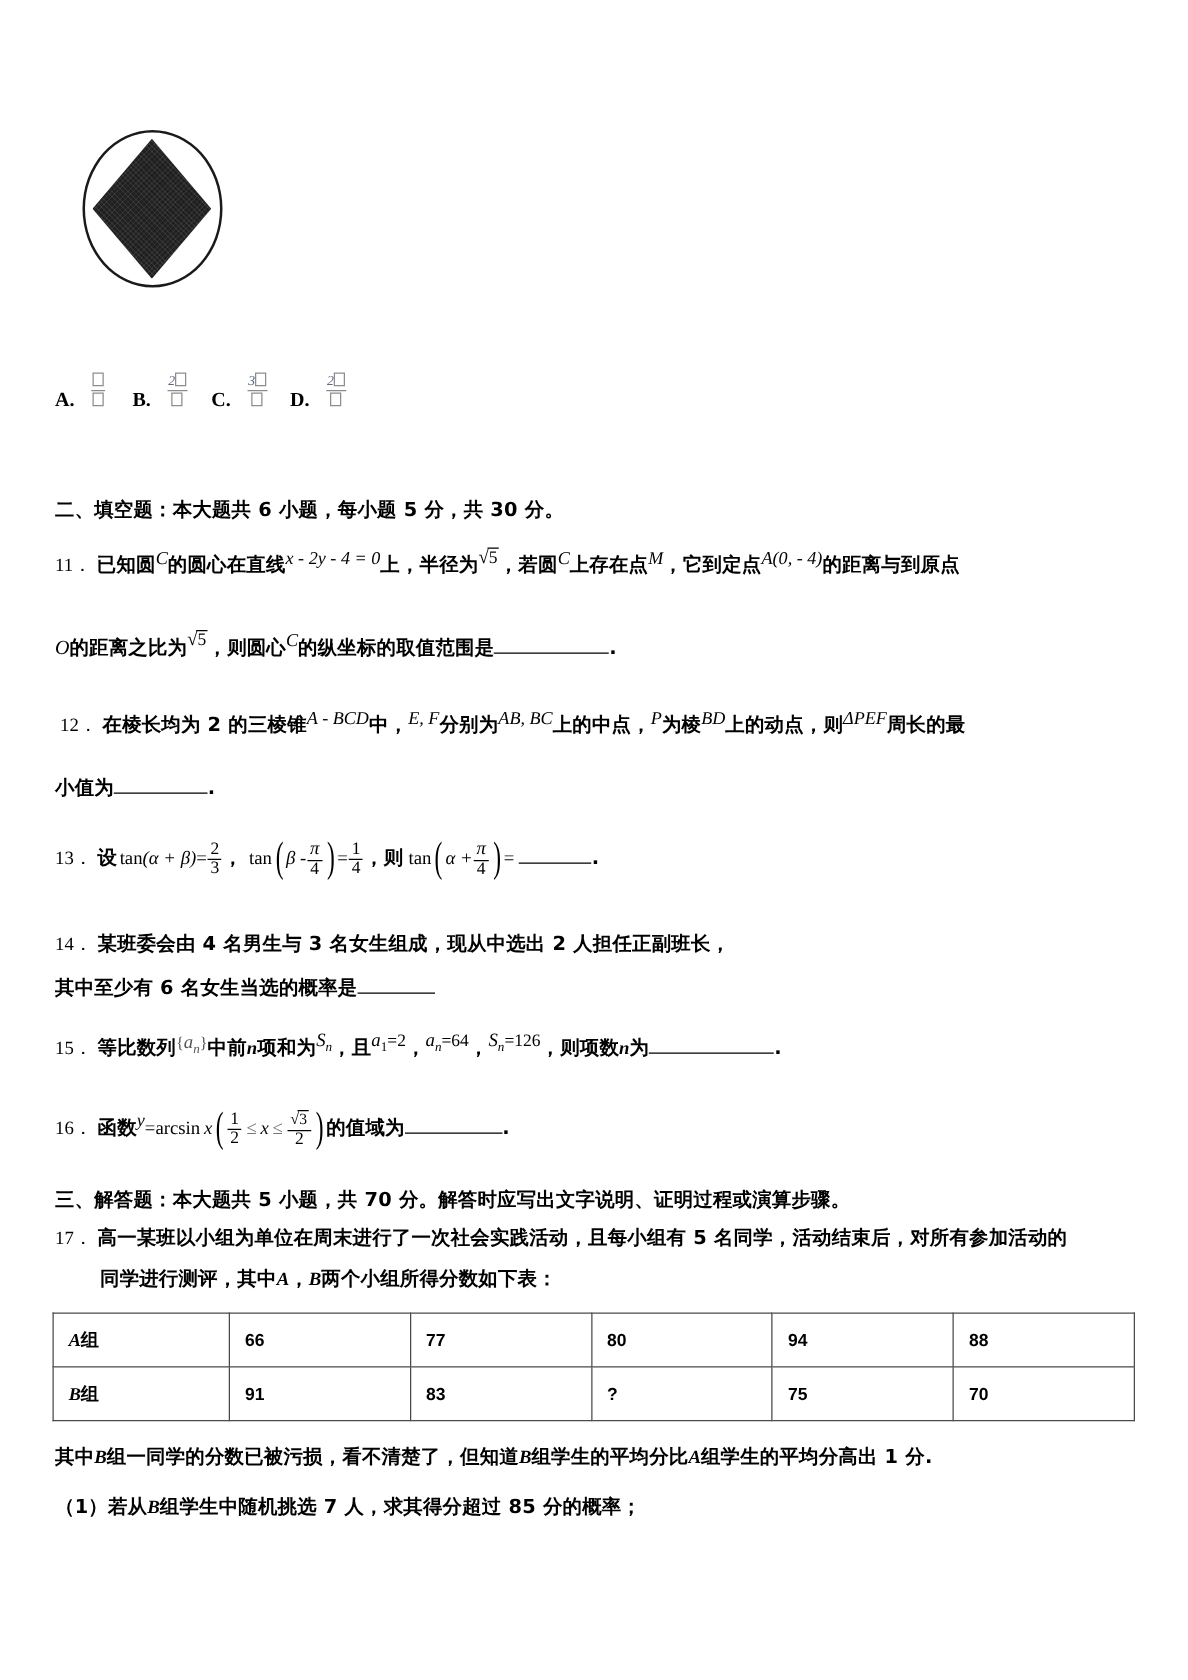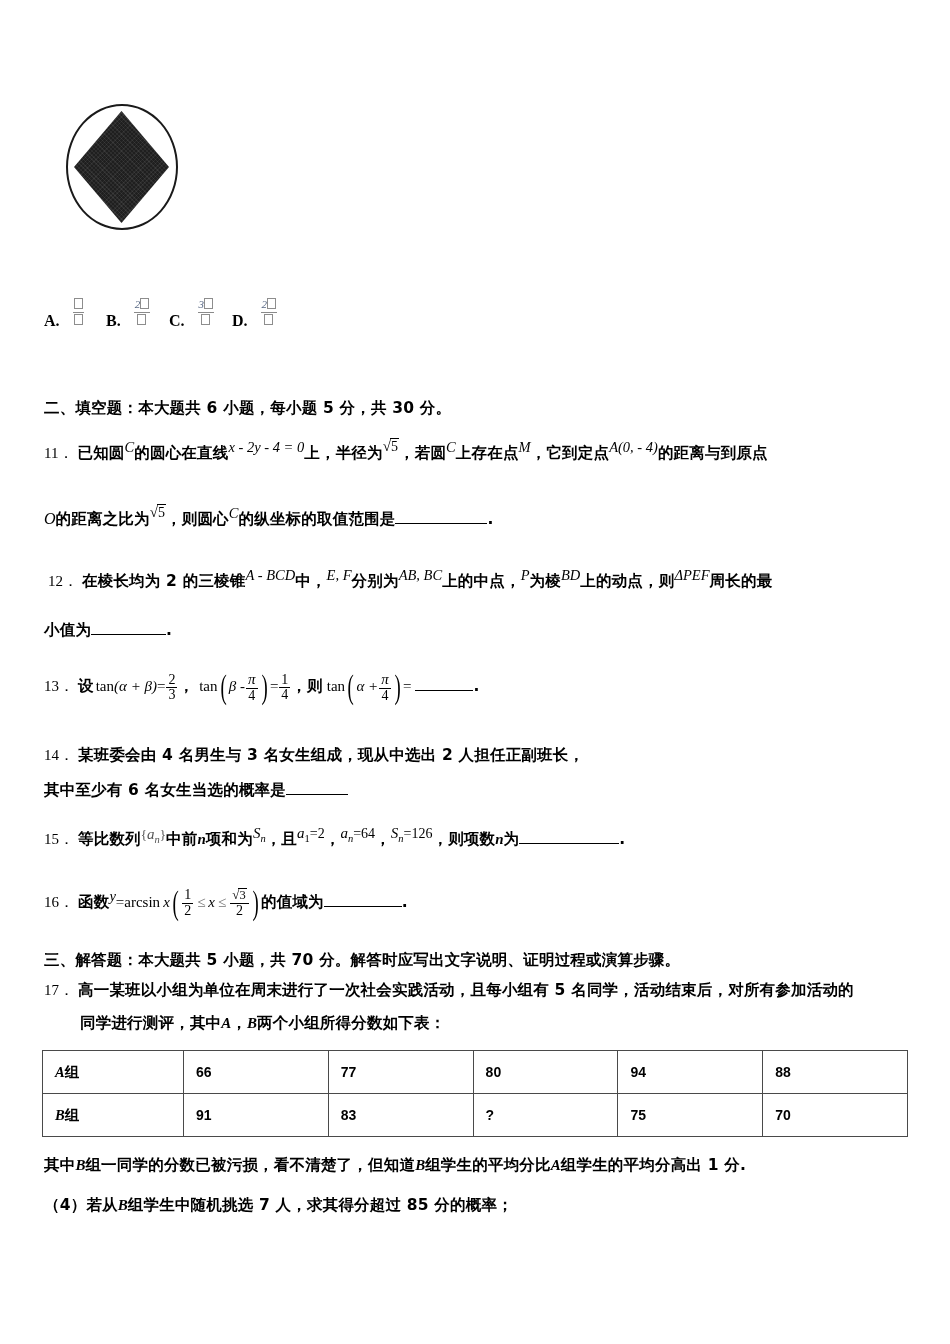--- a/index.html
+++ b/index.html
@@ -332,16 +332,16 @@
         <td class="num-cell">70</td>
       </tr>
     </tbody>
   </table>
 
   <div class="blk" style="left:44px; top:1155px;">
     <span class="cn">其中</span><span class="it" style="font-weight:bold; font-size:15px;">B</span><span class="cn">组一同学的分数已被污损，看不清楚了，但知道</span><span class="it" style="font-weight:bold; font-size:15px;">B</span><span class="cn">组学生的平均分比</span><span class="it" style="font-weight:bold; font-size:15px;">A</span><span class="cn">组学生的平均分高出 1 分.</span>
   </div>
 
   <div class="blk" style="left:44px; top:1195px;">
-    <span class="cn">（4）若从</span><span class="it" style="font-weight:bold; font-size:15px;">B</span><span class="cn">组学生中随机挑选 7 人，求其得分超过 85 分的概率；</span>
+    <span class="cn">（1）若从</span><span class="it" style="font-weight:bold; font-size:15px;">B</span><span class="cn">组学生中随机挑选 7 人，求其得分超过 85 分的概率；</span>
   </div>
 
 </div>
 
 </body></html>

